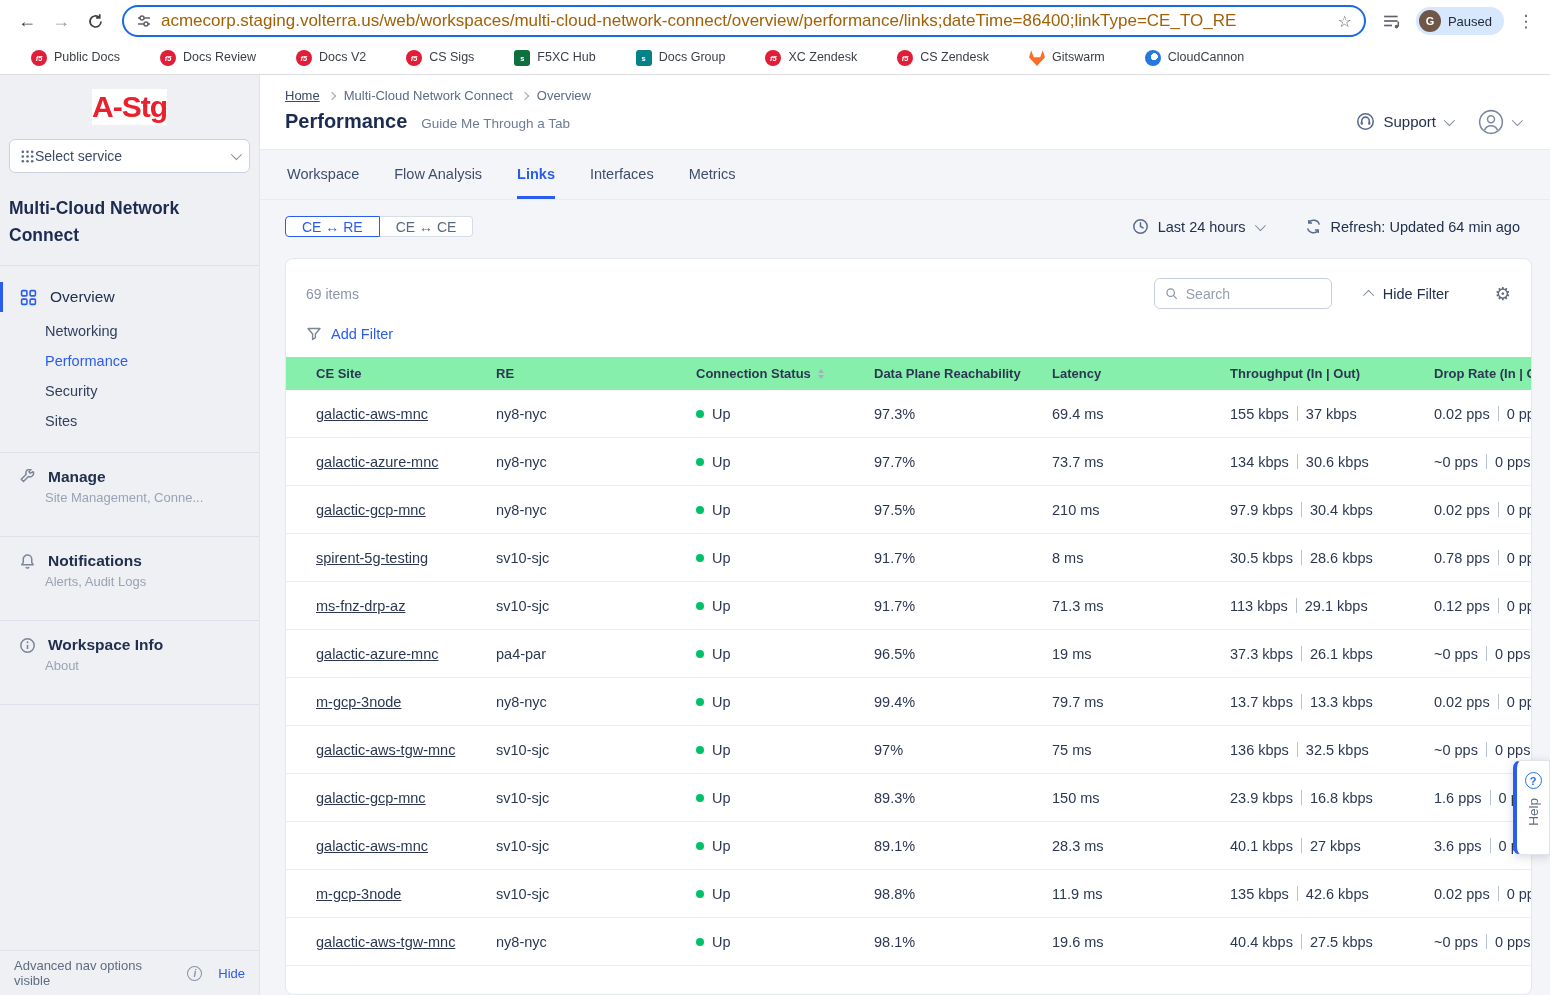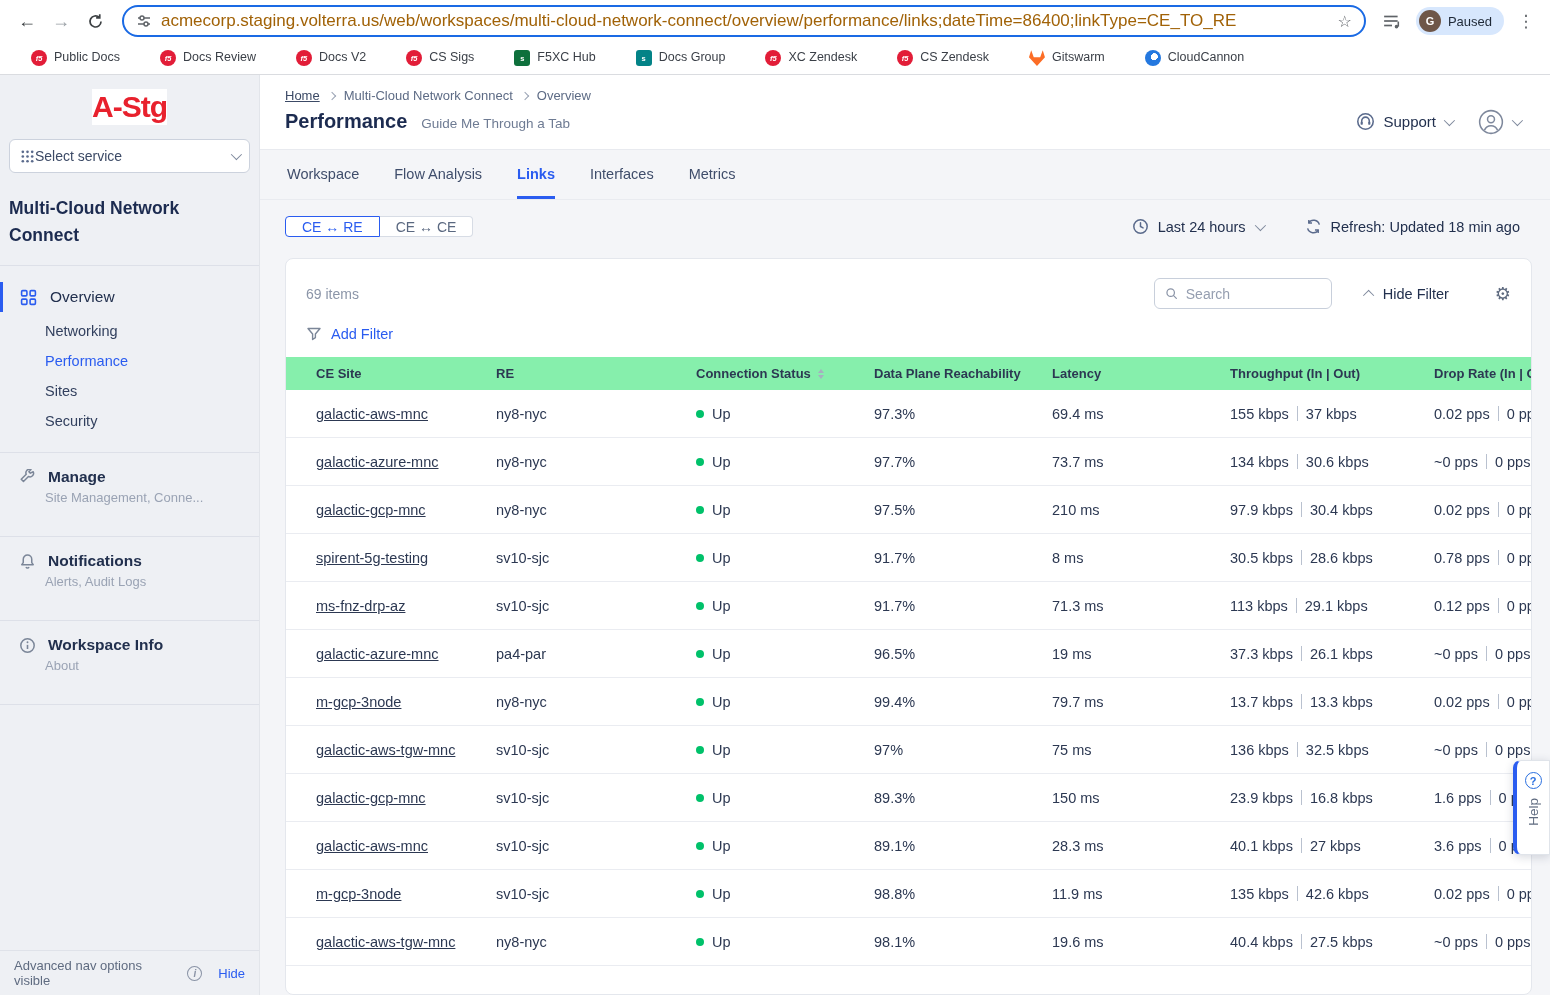--- a/index.html
+++ b/index.html
@@ -267,22 +267,22 @@
           <rect x="1.5" y="1.5" width="5" height="5" rx="1"></rect>
             <rect x="9.5" y="1.5" width="5" height="5" rx="1"></rect>
           <rect x="1.5" y="9.5" width="5" height="5" rx="1"></rect>
             <rect x="9.5" y="9.5" width="5" height="5" rx="1"></rect>
         </g>
       </svg>
       <span>Overview</span>
     </div>
     <div class="sub-item">Networking</div>
     <div class="sub-item active">Performance</div>
+    <div class="sub-item">Security</div>
     <div class="sub-item">Sites</div>
-    <div class="sub-item">Security</div>
 
     <div class="sb-divider"></div>
     <div class="sb-section">
       <div class="sb-sec-head">
         <svg width="17" height="17" viewBox="0 0 16 16">
           <path d="M13.4 2.6a3.4 3.4 0 0 1-4.5 4.5L4.2 11.8 2.1 9.7l4.7-4.7a3.4 3.4 0 0 1 4.5-4.5l-2 2 1.4 1.4 2.7-1.3z" fill="none" stroke="#7b8698" stroke-width="1.4" stroke-linejoin="round"></path>
         </svg>
         <span>Manage</span>
       </div>
       <div class="sb-sec-sub">Site Management, Conne...</div>
@@ -380,21 +380,21 @@
           <span>Last 24 hours</span>
           <span class="chev"></span>
         </div>
         <div class="tb-group">
           <svg width="17" height="17" viewBox="0 0 16 16">
             <path d="M13.5 6.2A5.6 5.6 0 0 0 3.4 4.6" fill="none" stroke="#5a6a8c" stroke-width="1.4"></path>
             <path d="M3.6 1.8v3h3" fill="none" stroke="#5a6a8c" stroke-width="1.4"></path>
             <path d="M2.5 9.8a5.6 5.6 0 0 0 10.1 1.6" fill="none" stroke="#5a6a8c" stroke-width="1.4"></path>
             <path d="M12.4 14.2v-3h-3" fill="none" stroke="#5a6a8c" stroke-width="1.4"></path>
           </svg>
-          <span>Refresh: Updated 18 min ago</span>
+          <span>Refresh: Updated 64 min ago</span>
         </div>
       </div>
     </div>
 
     <div class="card">
       <div class="card-top">
         <span class="items-count">69 items</span>
         <div class="card-top-right">
           <div class="search-box">
             <svg width="15" height="15" viewBox="0 0 16 16">

